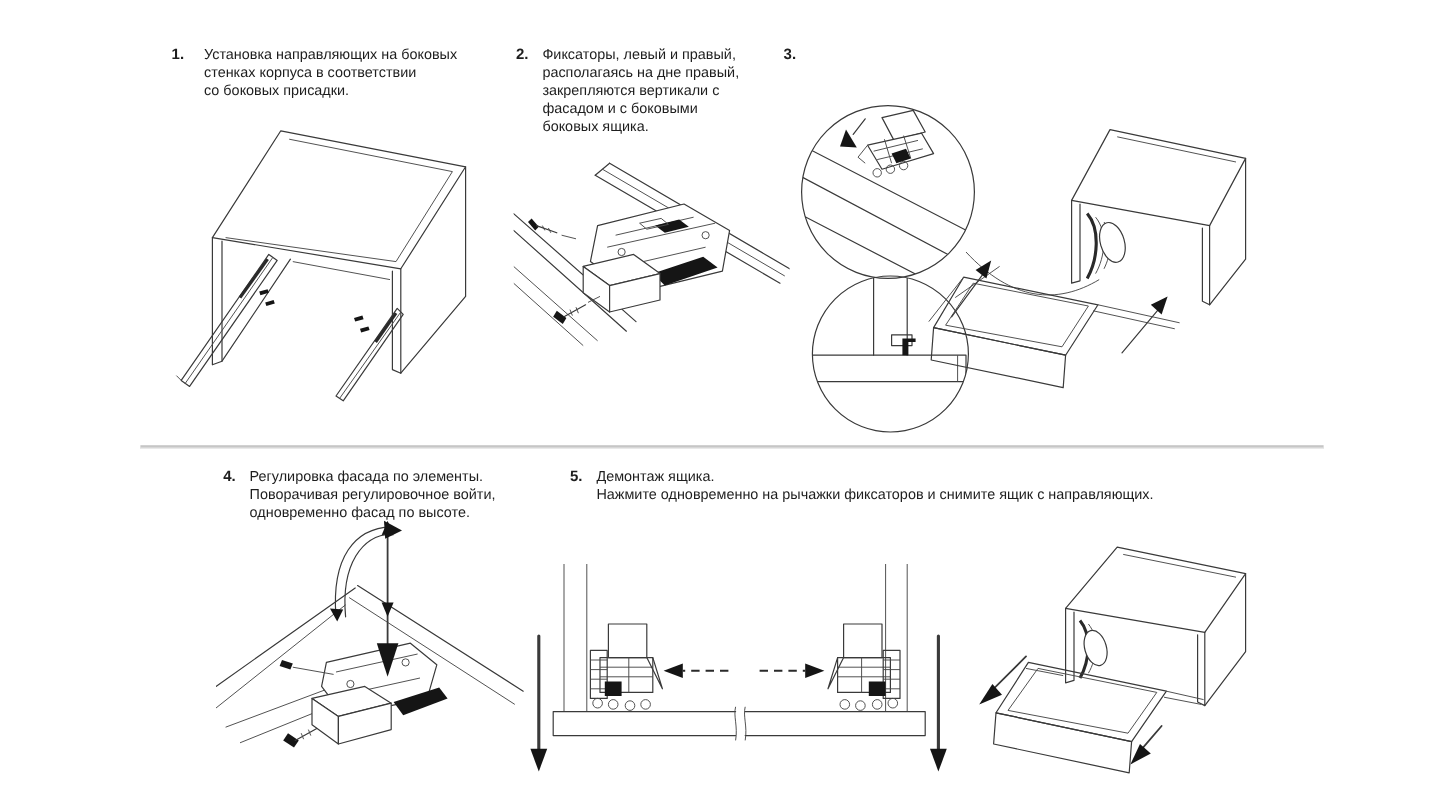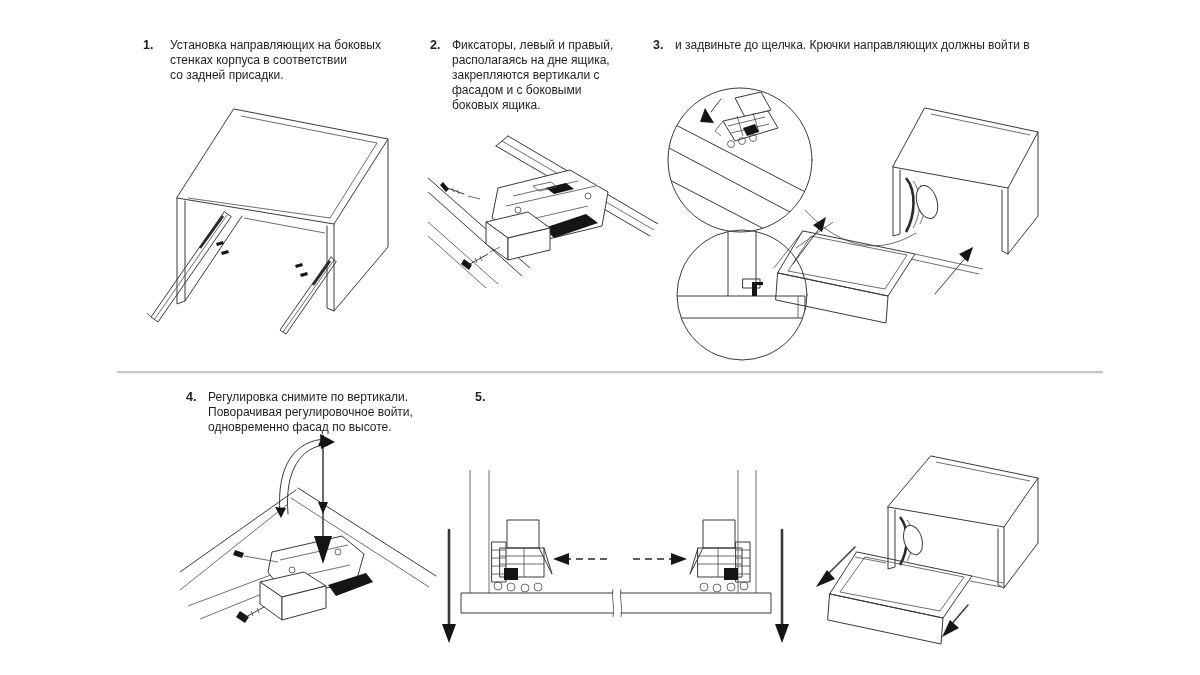--- a/index.html
+++ b/index.html
@@ -25,54 +25,55 @@
 </head>
 <body>
 
 <div class="sheet" data-name="instruction-sheet">
 
   <div class="step" style="left:143px;top:38px;" data-name="step-1">
     <span class="num" data-name="step-number">1.</span>
     <div class="lines" data-name="step-text">
       <div class="line">Установка направляющих на боковых</div>
       <div class="line">стенках корпуса в соответствии</div>
-      <div class="line">со задней присадки.</div>
+      <div class="line">со боковых присадки.</div>
     </div>
   </div>
 
   <div class="step" style="left:430px;top:38px;" data-name="step-2">
     <span class="num" data-name="step-number">2.</span>
     <div class="lines" data-name="step-text">
       <div class="line">Фиксаторы, левый и правый,</div>
-      <div class="line">располагаясь на дне ящика,</div>
+      <div class="line">располагаясь на дне правый,</div>
       <div class="line">закрепляются вертикали с</div>
       <div class="line">фасадом и с боковыми</div>
       <div class="line">боковых ящика.</div>
     </div>
   </div>
 
   <div class="step" style="left:653px;top:38px;" data-name="step-3">
     <span class="num" data-name="step-number">3.</span>
     <div class="lines" data-name="step-text">
-      <div class="line">и задвиньте до щелчка. Крючки направляющих должны войти в</div>
     </div>
   </div>
 
   <div class="step" style="left:186px;top:390px;" data-name="step-4">
     <span class="num" data-name="step-number">4.</span>
     <div class="lines" data-name="step-text">
-      <div class="line">Регулировка снимите по вертикали.</div>
+      <div class="line">Регулировка фасада по элементы.</div>
       <div class="line">Поворачивая регулировочное войти,</div>
       <div class="line">одновременно фасад по высоте.</div>
     </div>
   </div>
 
   <div class="step" style="left:475px;top:390px;" data-name="step-5">
     <span class="num" data-name="step-number">5.</span>
     <div class="lines" data-name="step-text">
+      <div class="line">Демонтаж ящика.</div>
+      <div class="line">Нажмите одновременно на рычажки фиксаторов и снимите ящик с направляющих.</div>
     </div>
   </div>
 
   <div class="divider" data-name="section-divider"></div>
 
   <svg class="fig" style="left:128px;top:92px;" width="300" height="265" viewBox="0 0 300 265" data-name="figure-cabinet-with-mounted-slides">
     <path class="ln" d="M106,17 L260,47 L206,132 L49,106 Z"></path>
     <path class="ln2" d="M113,24 L249,51 L202,126 L60,106"></path>
 
     <path class="ln" d="M49,106 L49,212 L57,209 L57,109"></path>

